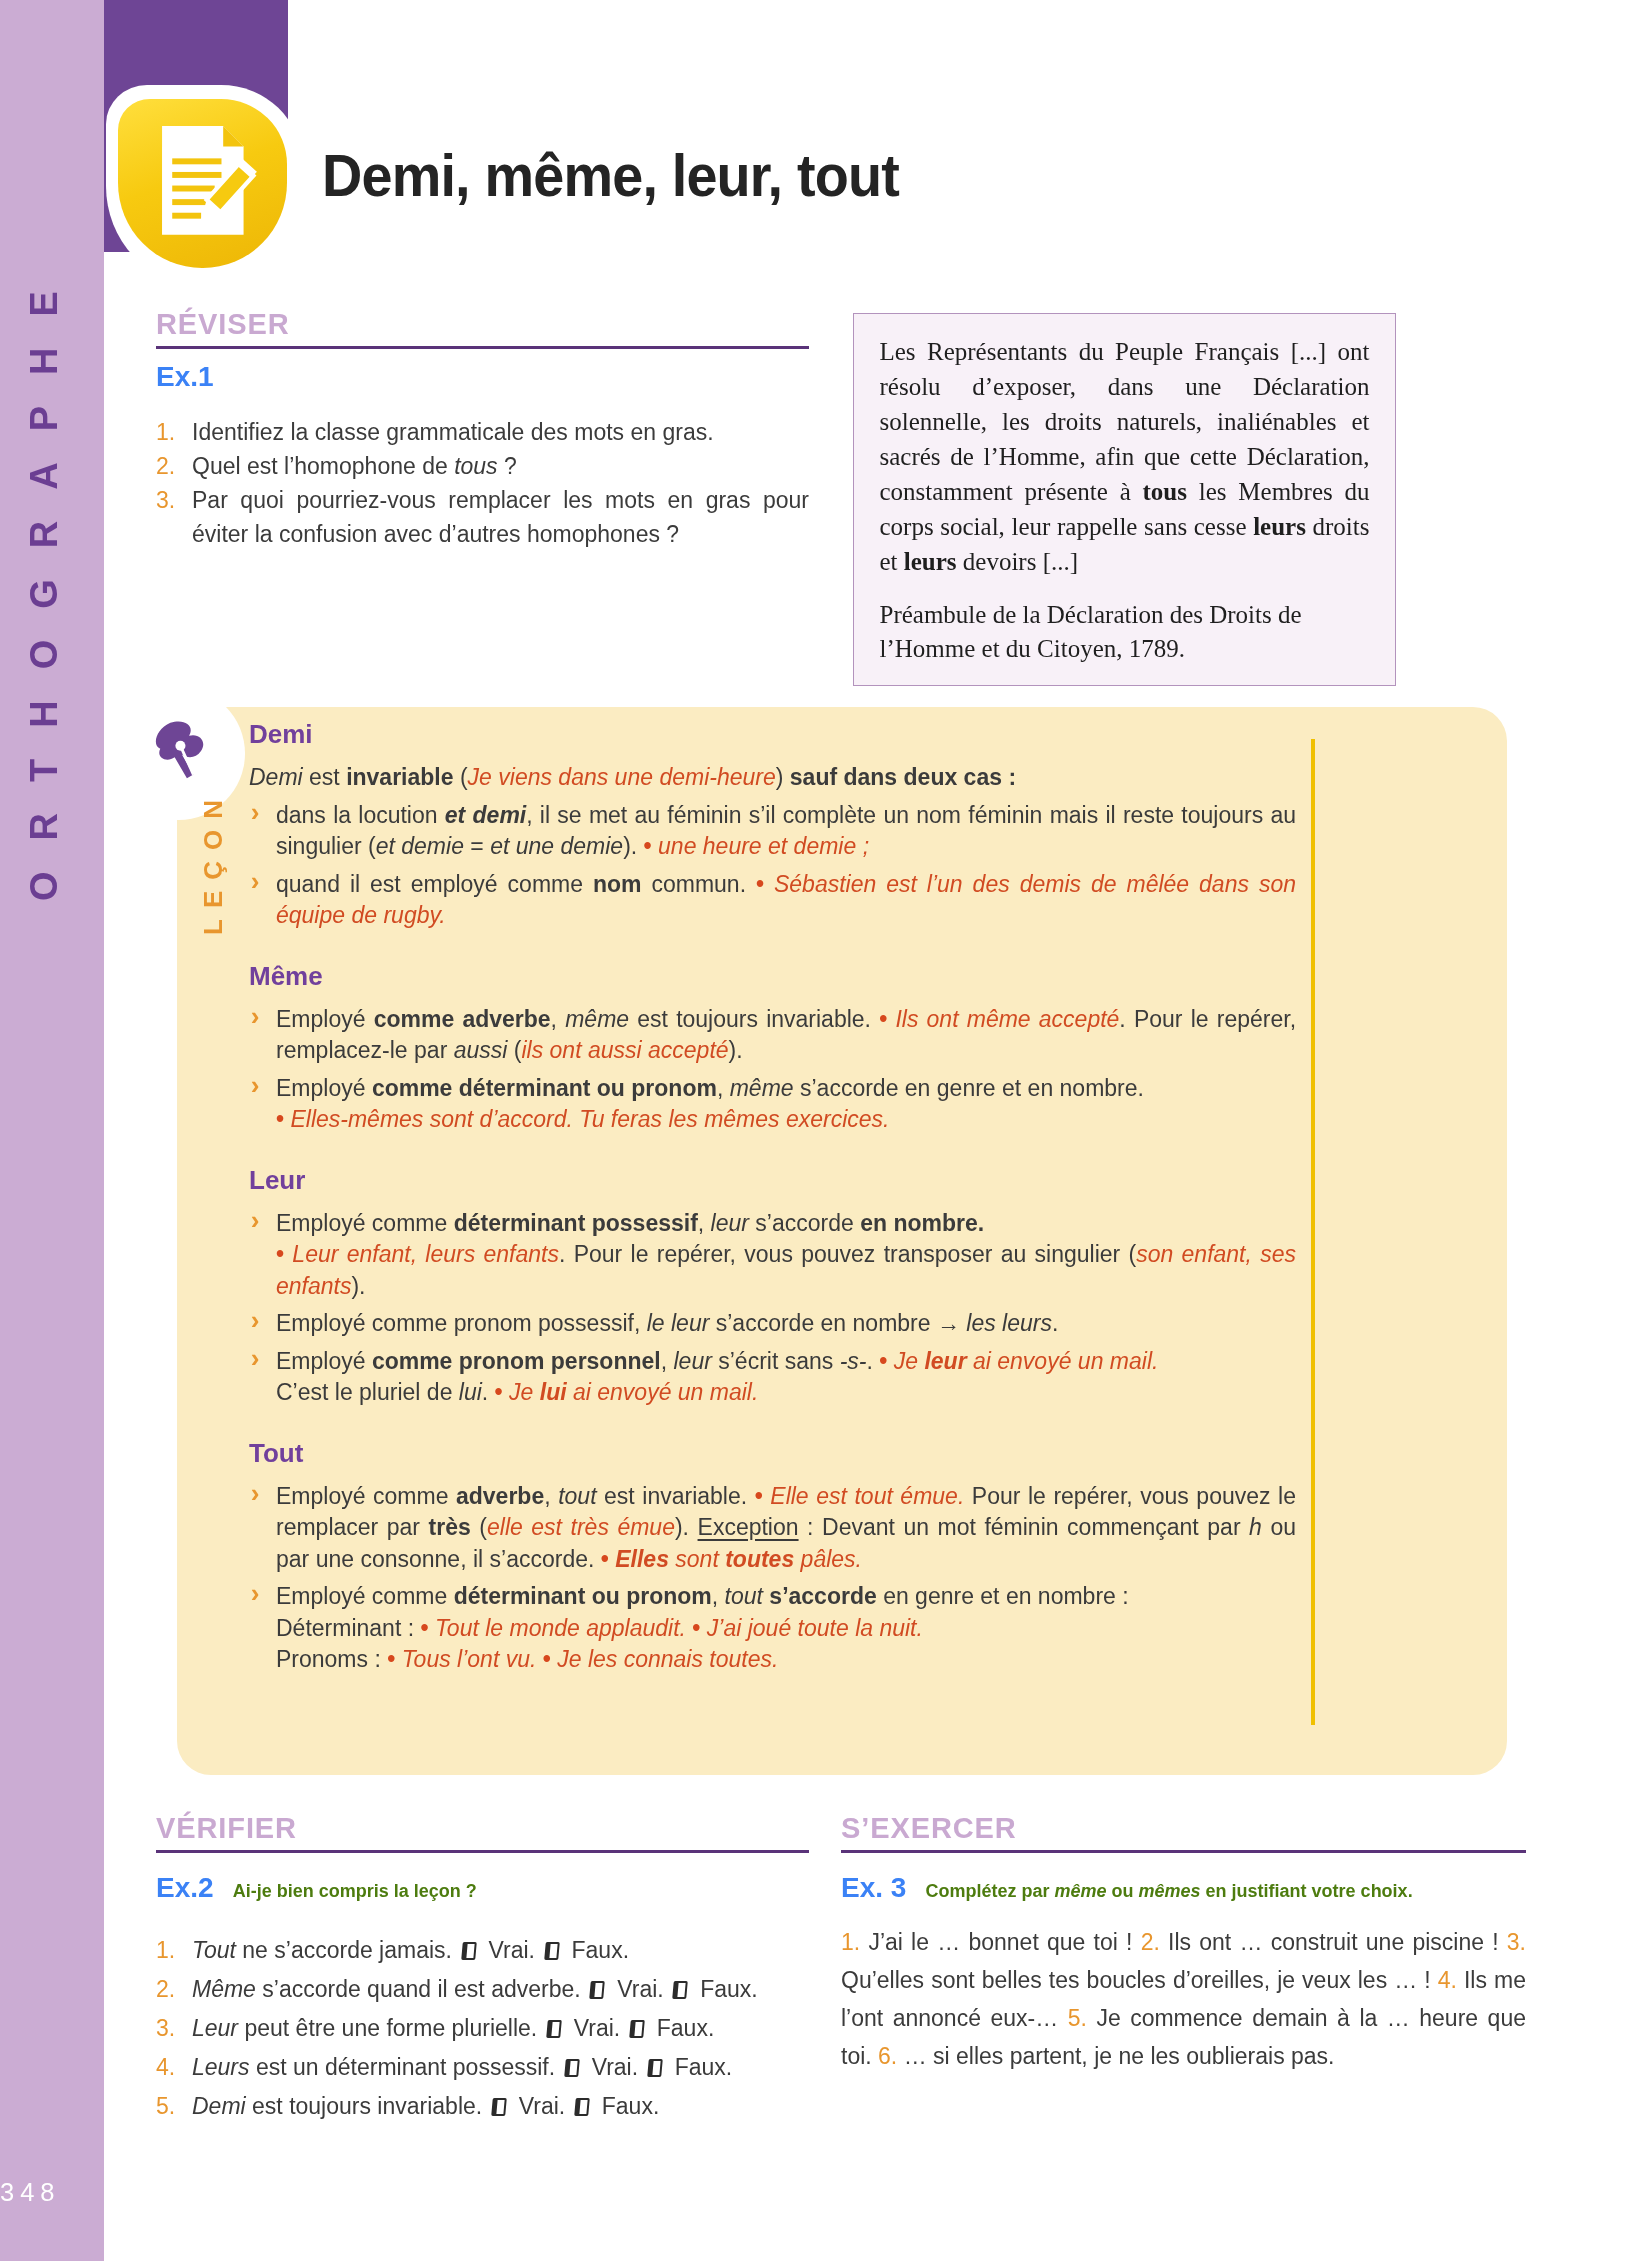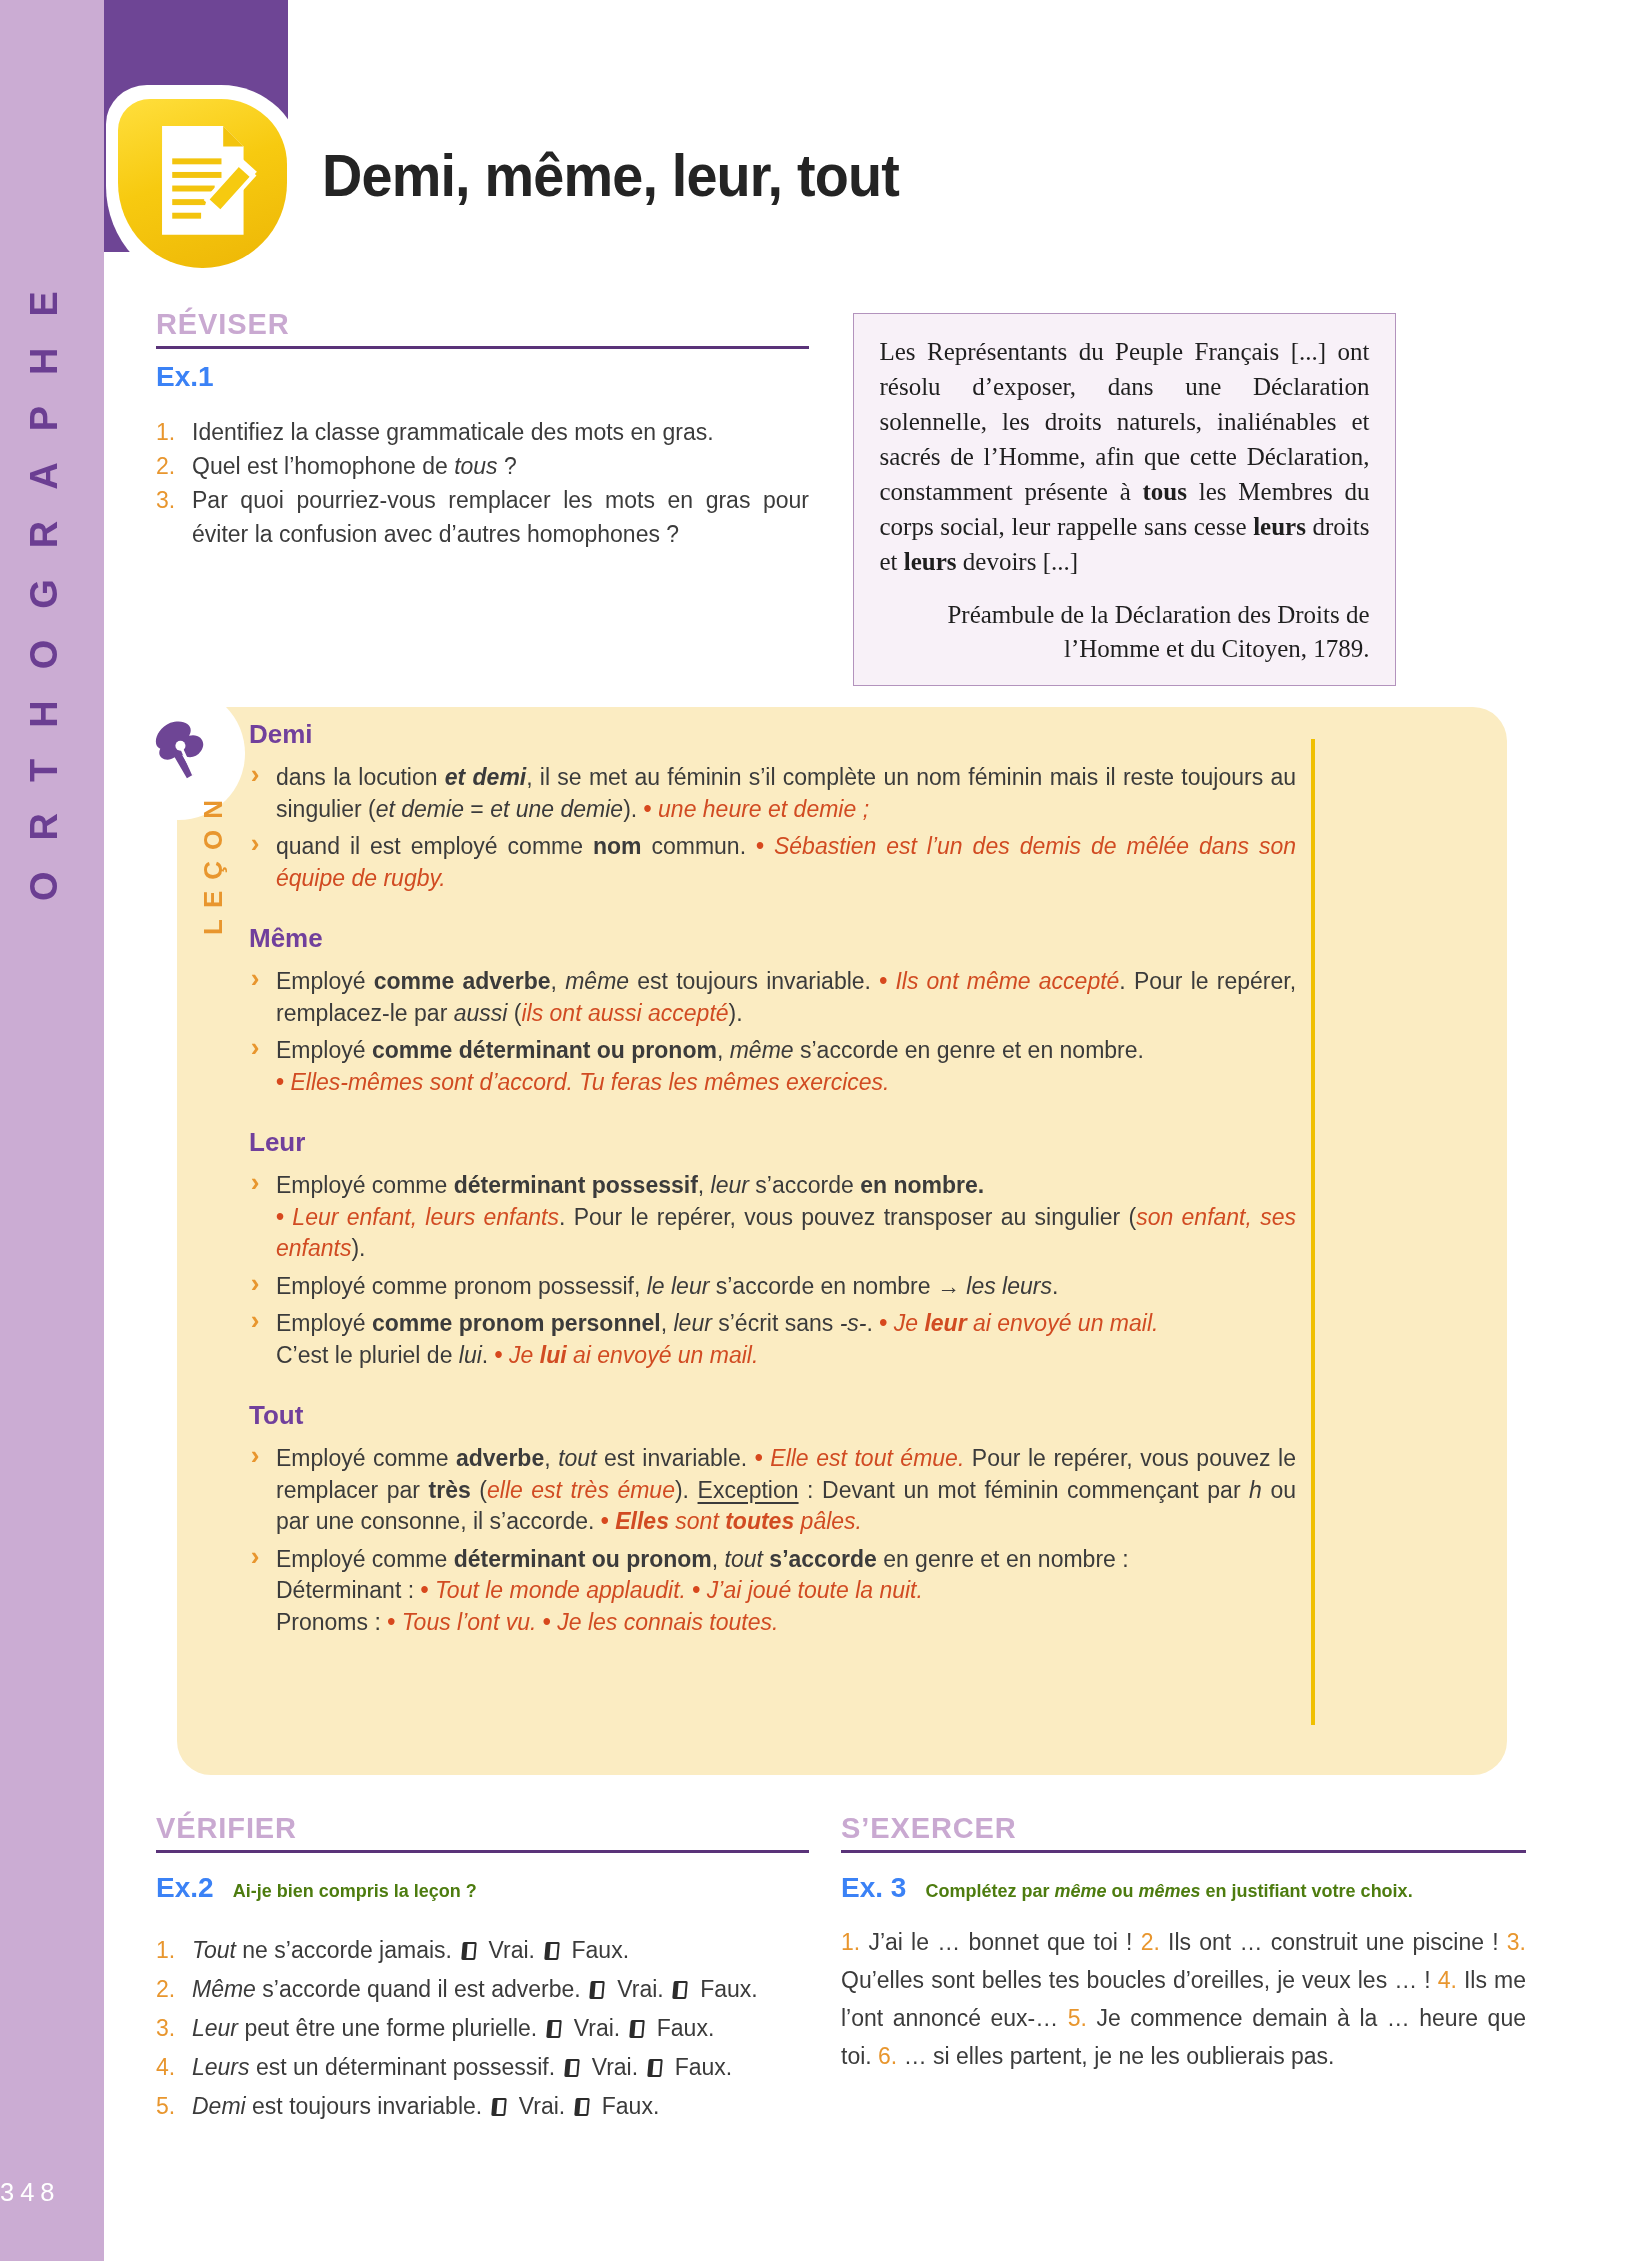--- a/index.html
+++ b/index.html
@@ -40,21 +40,21 @@
   .num-list { margin-top:22px; }
   .num-item { display:flex; font-size:23px; line-height:34px; margin-bottom:0; }
   .num-item .num { flex:0 0 36px; color:#e8962e; }
   .num-item .li-text { flex:1; text-align:justify; }
 
   
   .quote-box { position:absolute; left:853px; top:313px; width:543px; min-height:334px;
     background:#f8f1f8; border:1.7px solid #b393bd; padding:20.4px 25.5px 19px 25.5px;
     font-family:"Liberation Serif","DejaVu Serif",serif; font-size:25px; line-height:35px; color:#1f1f1f; }
   .quote-text { text-align:justify; }
-  .quote-attrib { margin-top:19px; text-align:right; line-height:34px; }
+  .quote-attrib { margin-top:19px; text-align:left; line-height:34px; }
 
   
   .lesson-box { position:absolute; left:177px; top:707px; width:1330px; height:1068px;
     background:#fbecc2; border-radius:34px; }
   .lesson-yellow-line { position:absolute; left:1134px; top:31.5px; width:4.3px; height:986px; background:#f0c000; }
   .lecon-vertical { position:absolute; left:8.5px; top:85px; height:143px; width:54px;
     writing-mode:vertical-rl; transform:rotate(180deg);
     font-size:26px; font-weight:700; letter-spacing:11px; color:#e8962e;
     display:flex; align-items:center; }
   .quill-circle { position:absolute; left:-65px; top:-20.4px; width:133px; height:133px;
@@ -157,20 +157,21 @@
         <path d="M52 40 L70 80" stroke="#ffffff" stroke-width="4"></path>
       </svg>
     </div>
     <div class="lecon-vertical">LEÇON</div>
     <div class="lesson-yellow-line"></div>
 
     <div class="lesson-content">
 
       <div class="lesson-sec">
         <h3 class="sec-head">Demi</h3>
+        <p class="sec-intro"><span class="s-i">Demi</span><span class="s-n"> est </span><span class="s-b">invariable</span><span class="s-n"> (</span><span class="s-r">Je viens dans une demi-heure</span><span class="s-n">) </span><span class="s-b">sauf dans deux cas :</span></p>
         <div>
             <div class="bullet"><span class="s-n">dans la locution </span><span class="s-bi">et demi</span><span class="s-n">, il se met au féminin s’il complète un nom féminin mais il reste toujours au singulier (</span><span class="s-i">et demie</span><span class="s-n"> = </span><span class="s-i">et une demie</span><span class="s-n">). </span><span class="s-dot">• </span><span class="s-r">une heure et demie ;</span></div>
             <div class="bullet"><span class="s-n">quand il est employé comme </span><span class="s-b">nom</span><span class="s-n"> commun. </span><span class="s-dot">• </span><span class="s-r">Sébastien est l’un des demis de mêlée dans son équipe de rugby.</span></div>
           </div>
       </div>
 
       <div class="lesson-sec">
         <h3 class="sec-head">Même</h3>
         <div>
             <div class="bullet"><span class="s-n">Employé </span><span class="s-b">comme adverbe</span><span class="s-n">, </span><span class="s-i">même</span><span class="s-n"> est toujours invariable. </span><span class="s-dot">• </span><span class="s-r">Ils ont même accepté</span><span class="s-n">. Pour le repérer, remplacez-le par </span><span class="s-i">aussi</span><span class="s-n"> (</span><span class="s-r">ils ont aussi accepté</span><span class="s-n">).</span></div>

